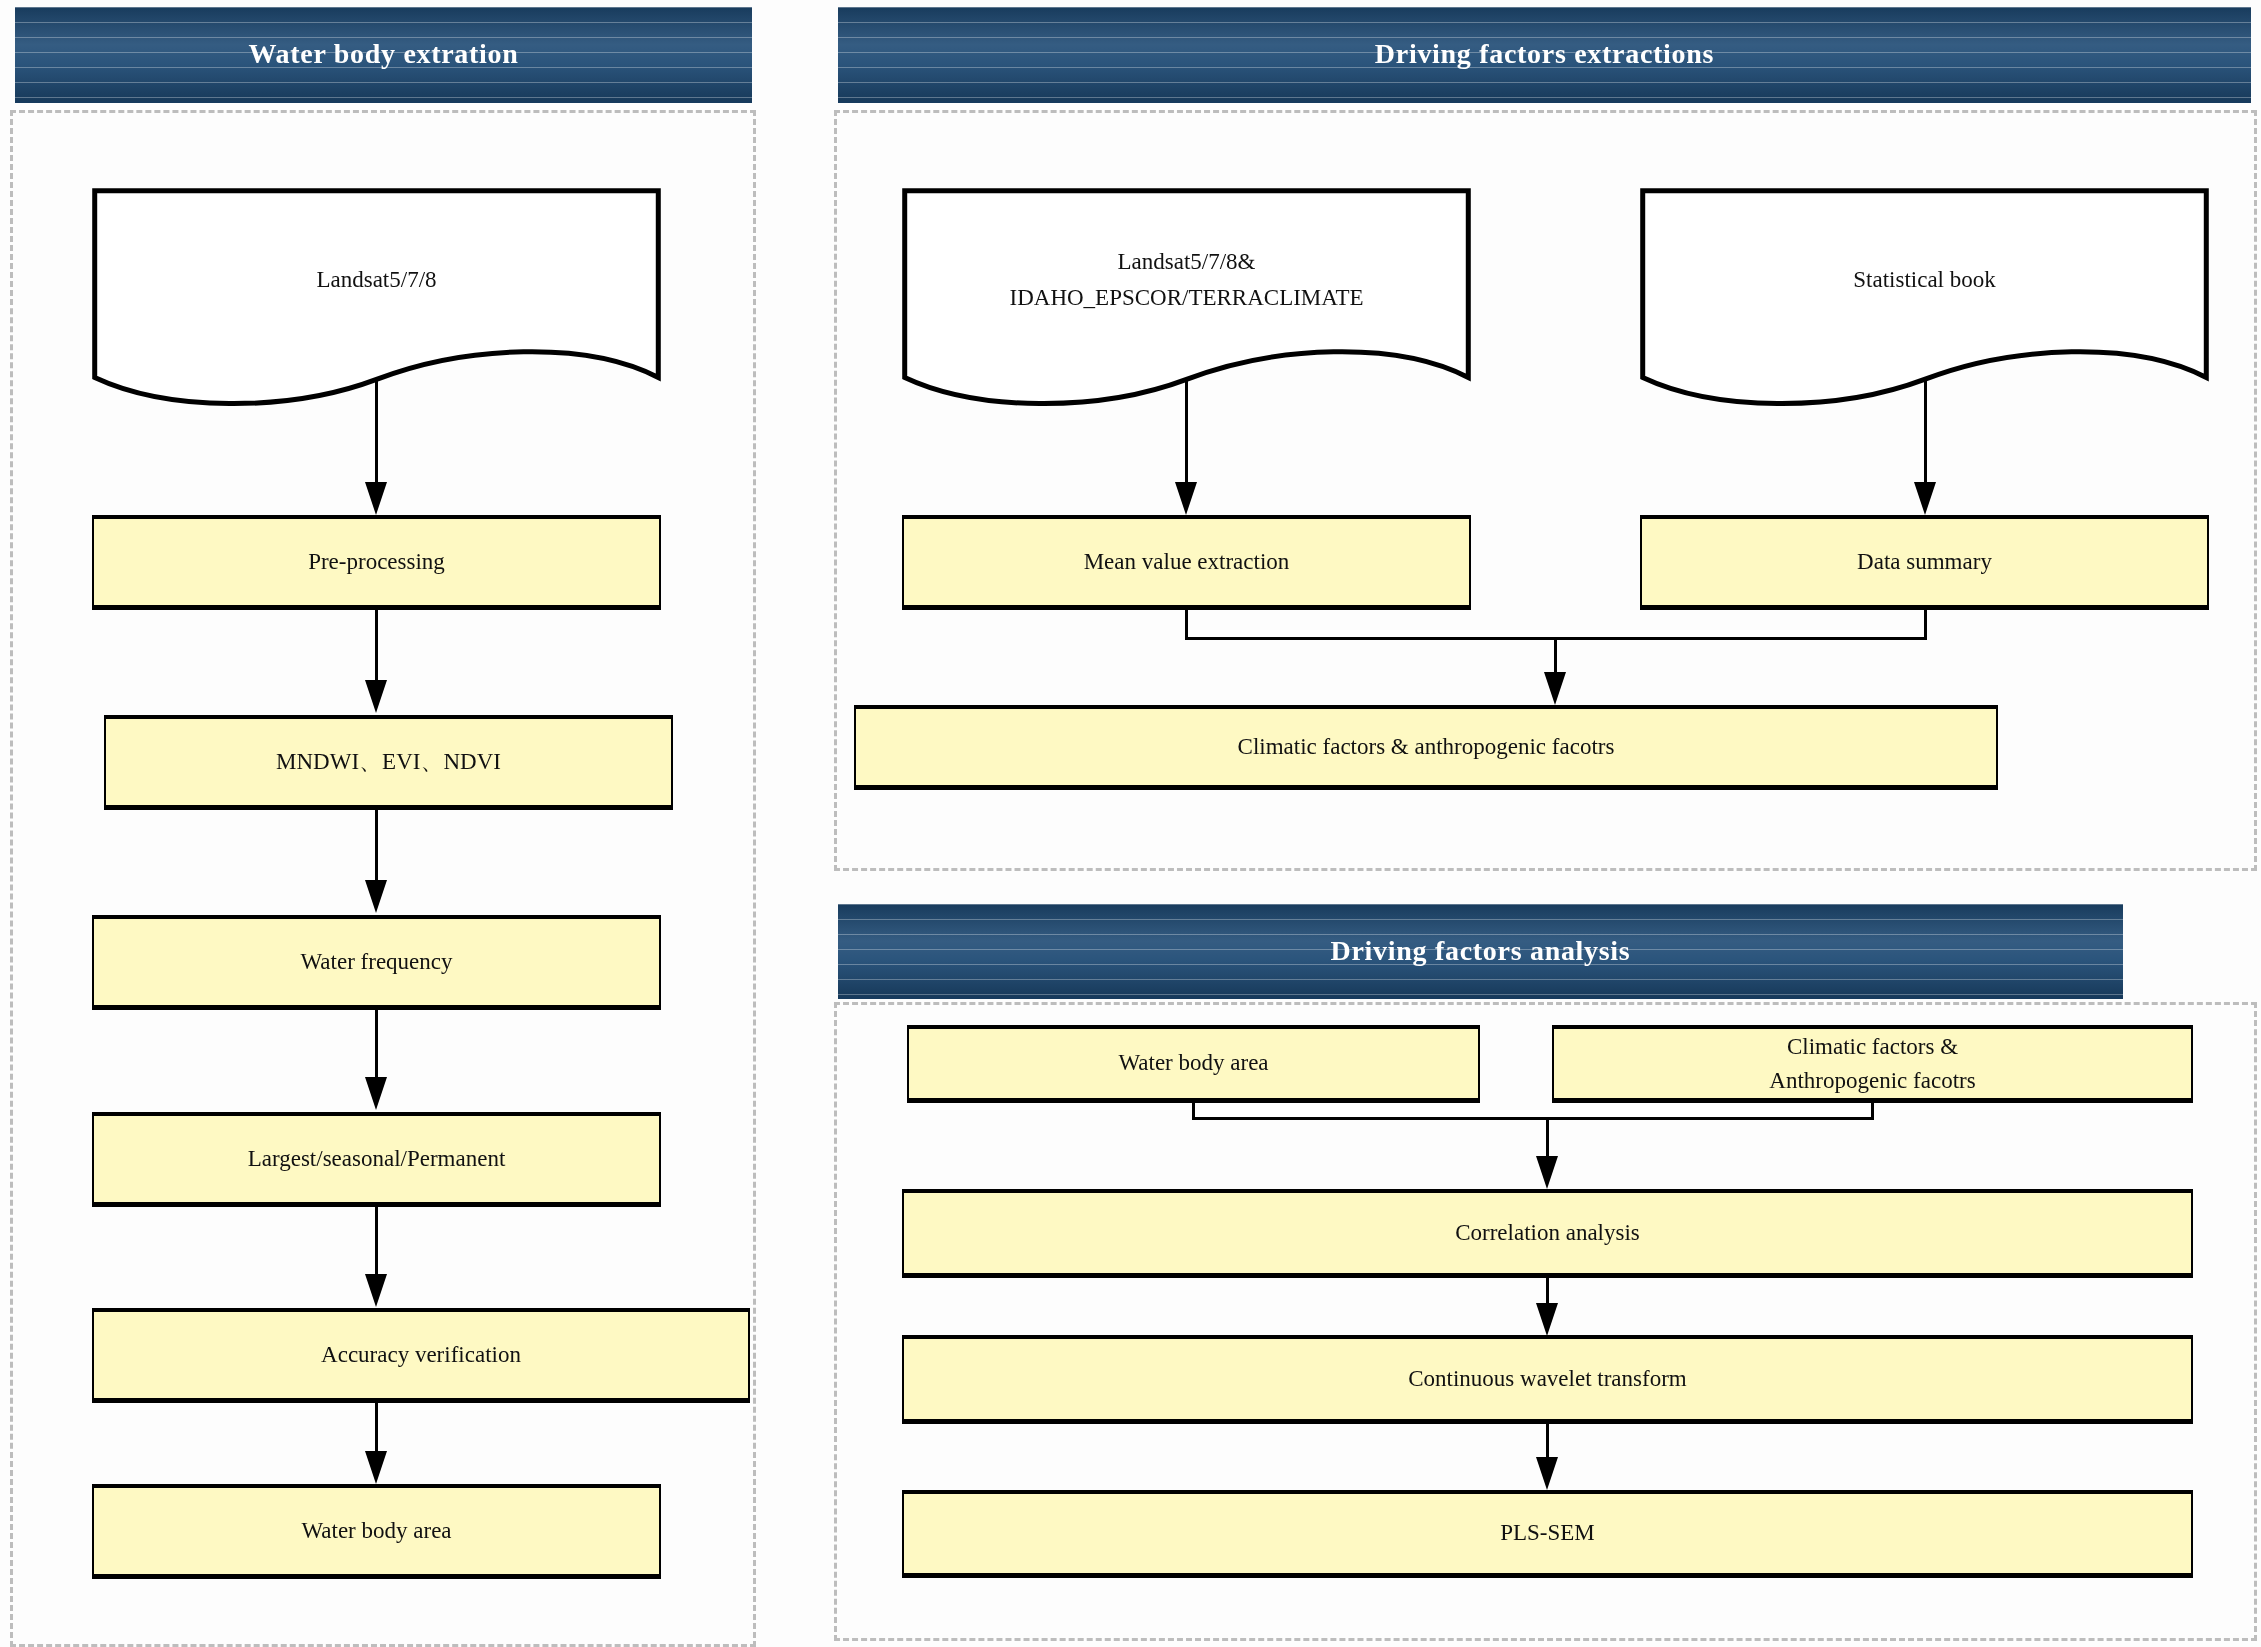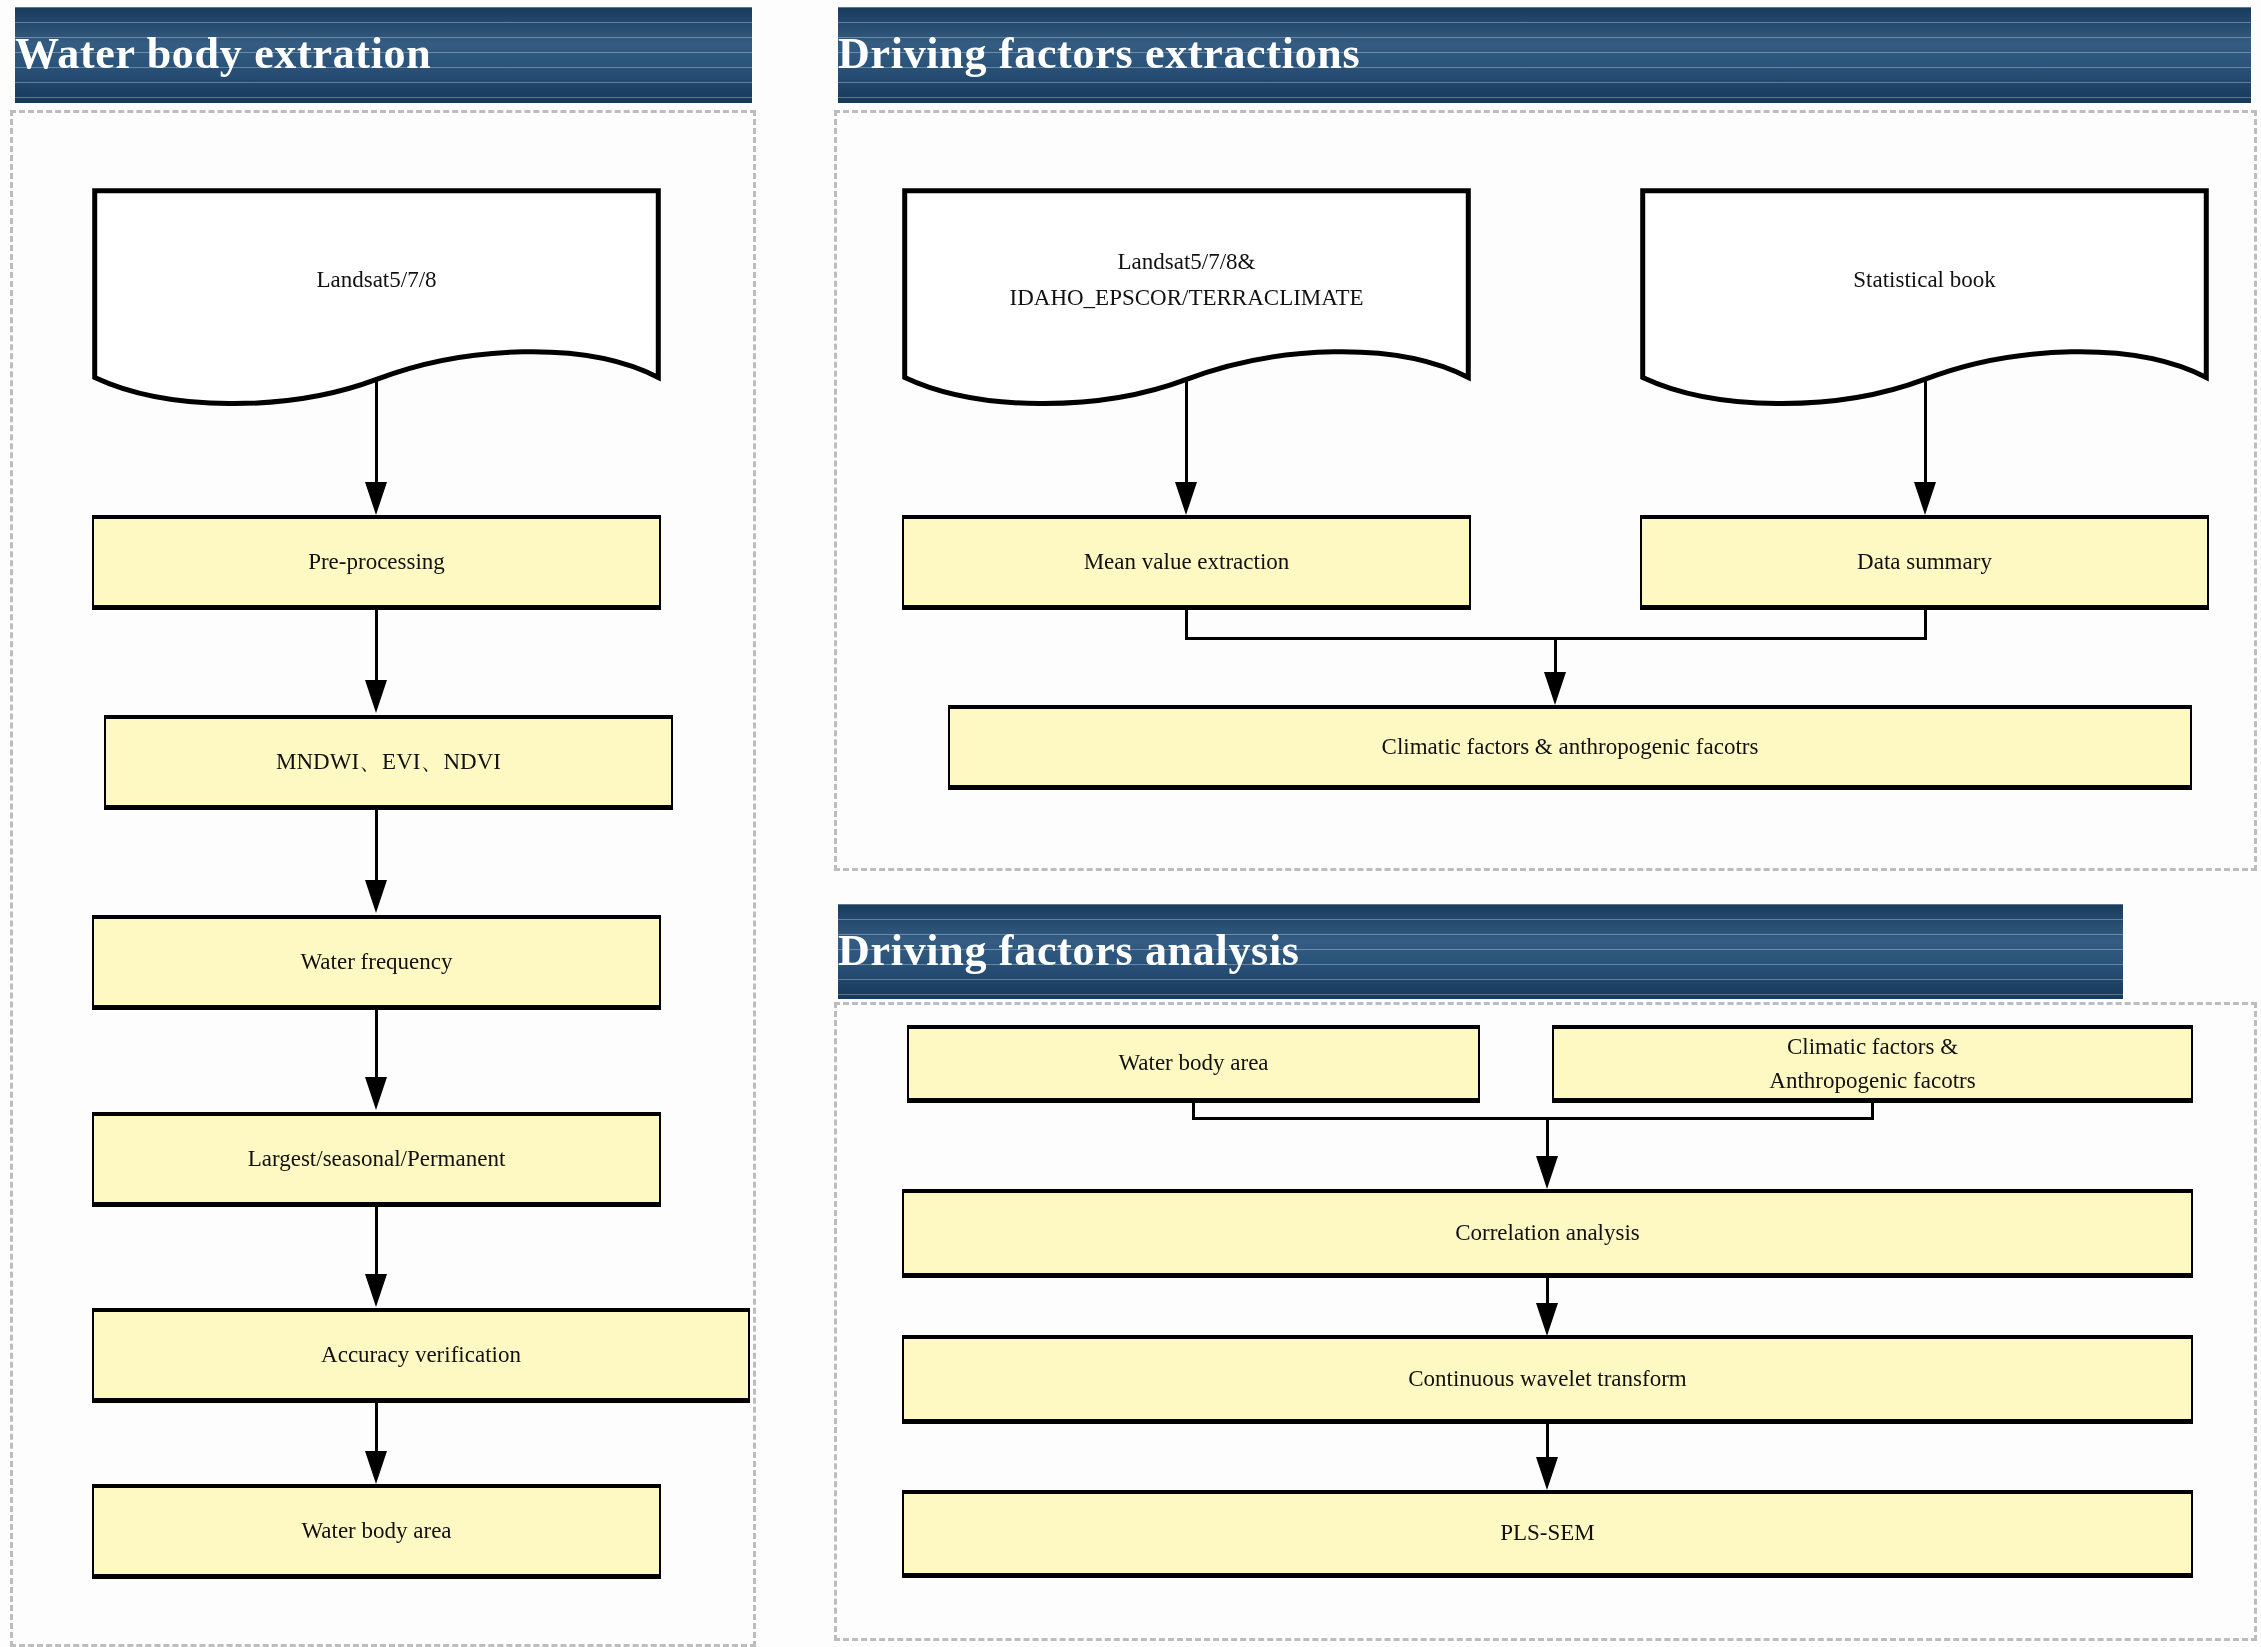--- a/index.html
+++ b/index.html
@@ -16,23 +16,23 @@
     position:absolute;
     box-sizing:border-box;
     background-color:#1e4a74;
     background-image:
       repeating-linear-gradient(to bottom,
         rgba(255,255,255,0.30) 0px, rgba(255,255,255,0.30) 1.4px,
         rgba(255,255,255,0) 1.4px, rgba(255,255,255,0) 15px),
       linear-gradient(to bottom,
         rgba(0,0,0,0.20) 0%, rgba(255,255,255,0.10) 40%,
         rgba(255,255,255,0.06) 60%, rgba(0,0,0,0.22) 100%);
-    display:flex;align-items:center;justify-content:flex-start;
+    display:flex;align-items:center;justify-content:center;
     color:#ffffff;
-    font-size:44px;font-weight:bold;
+    font-size:28px;font-weight:bold;
     letter-spacing:0.7px;
     border-bottom:2px solid #163a5d;
   }
   
   .panel{
     position:absolute;
     box-sizing:border-box;
     border:3.4px dashed #bdbdbd;
     background:transparent;
   }
@@ -188,21 +188,21 @@
   </div>
 
   <div class="vline" style="left:1185px;top:609px;height:31px"></div>
   <div class="vline" style="left:1924px;top:609px;height:31px"></div>
   <div class="hline" style="left:1185px;top:637px;width:742px"></div>
   <div class="arrowv" style="left:1544px;top:637px;height:68px">
     <div class="stem"></div>
       <div class="head"></div>
   </div>
 
-  <div class="node" style="left:948px;top:705px;width:1244px;height:85px">
+  <div class="node" style="left:854px;top:705px;width:1144px;height:85px">
     <span>Climatic factors &amp; anthropogenic facotrs</span>
   </div>
 
   <div class="hdr" style="left:838px;top:904px;width:1285px;height:95px">
     <span>Driving factors analysis</span>
   </div>
 
   <div class="panel" style="left:834px;top:1002px;width:1423px;height:639px"></div>
 
   <div class="node" style="left:907px;top:1025px;width:573px;height:78px">

